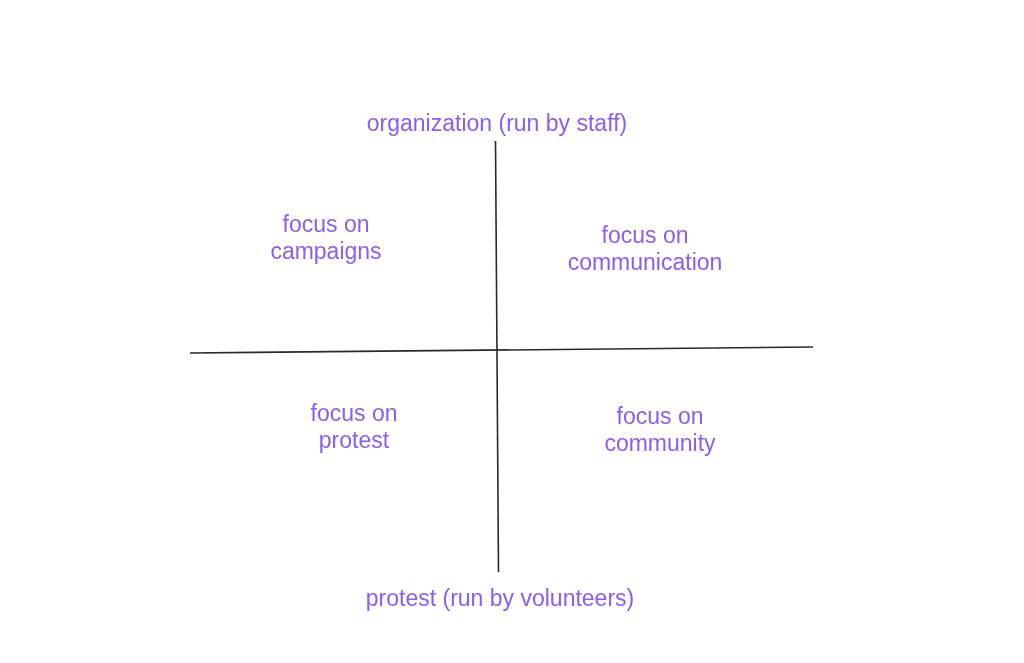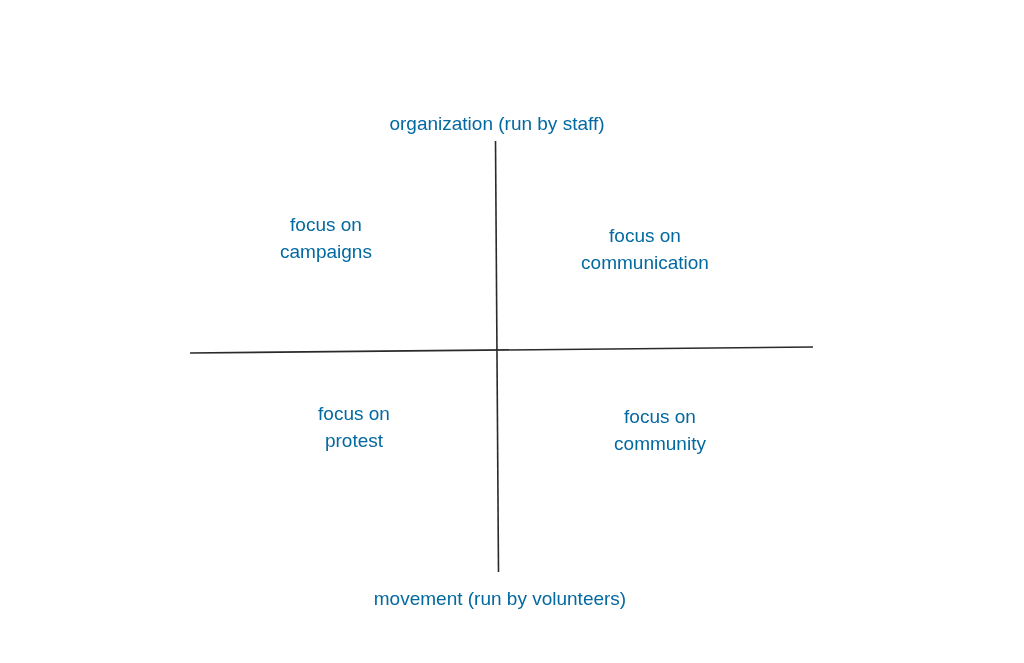--- a/index.html
+++ b/index.html
@@ -20,23 +20,23 @@
   }
   .axes {
     position: absolute;
     left: 0;
     top: 0;
     width: 1024px;
     height: 663px;
   }
   .label {
     position: absolute;
-    font-size: 19px;
+    font-size: 23px;
     line-height: 27px;
-    color: #0369a1;
+    color: #8b5cf6;
     white-space: pre-line;
   }
 
   
   #label-top {
     left: 322px;
     top: 110px;
     width: 350px;
     text-align: center;
   }
@@ -70,21 +70,21 @@
 
 <div id="canvas">
 
   <svg class="axes" viewBox="0 0 1024 663" width="1024" height="663" aria-hidden="true">
     <line x1="495.5" y1="141" x2="498.5" y2="572" stroke="#2a2a2a" stroke-width="1.6"></line>
     <line x1="190" y1="353" x2="813" y2="347" stroke="#2a2a2a" stroke-width="1.6"></line>
   </svg>
 
   <div class="label" id="label-top">organization (run by staff)</div>
 
-  <div class="label" id="label-bottom">movement (run by volunteers)</div>
+  <div class="label" id="label-bottom">protest (run by volunteers)</div>
 
 
 
   <div class="label" id="q-top-left">focus on
 campaigns</div>
 
   <div class="label" id="q-top-right">focus on
 communication</div>
 
   <div class="label" id="q-bottom-left">focus on

